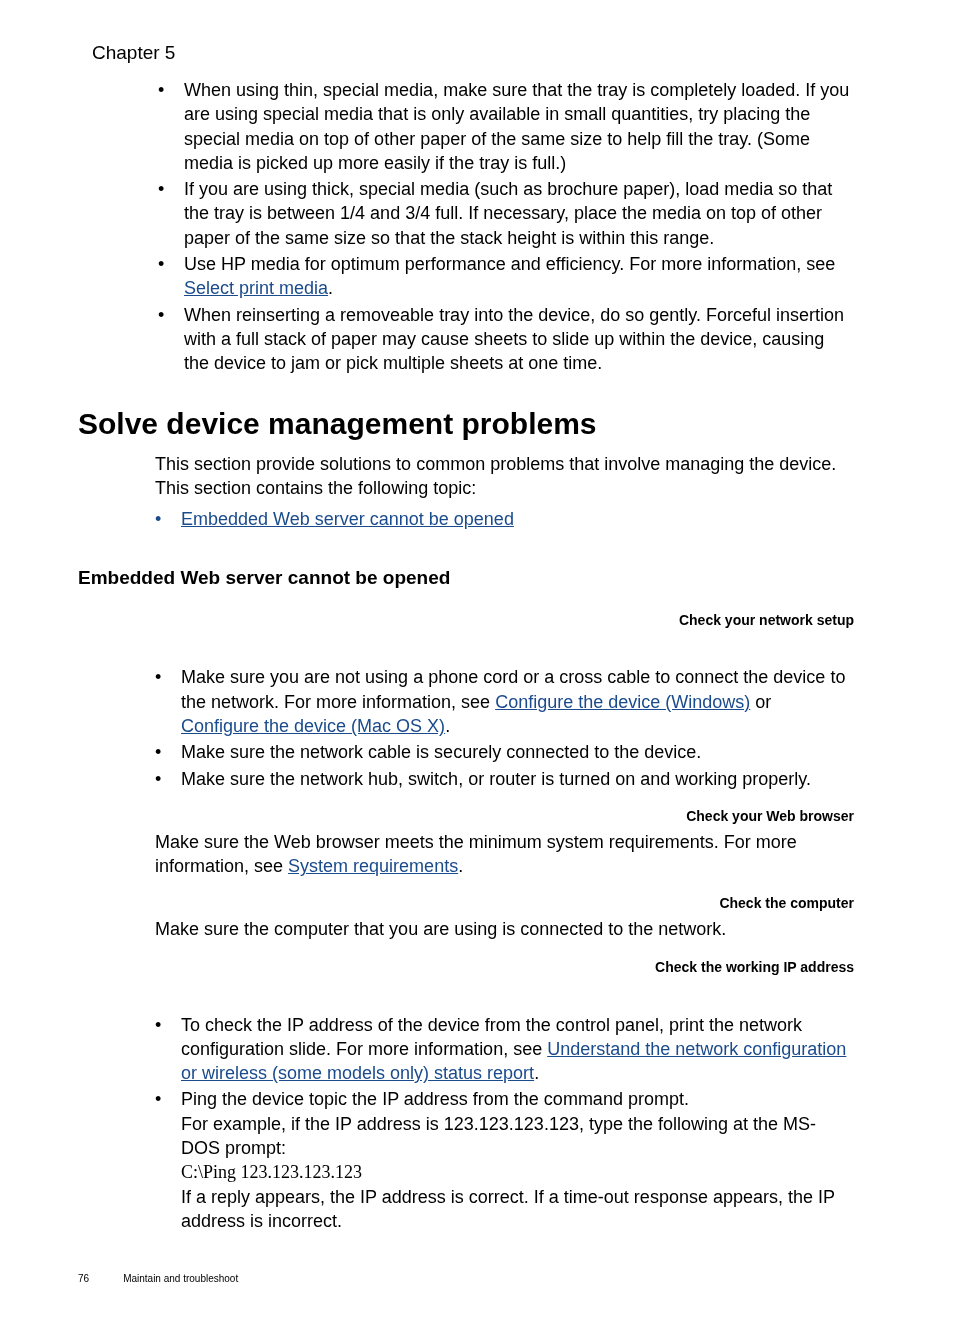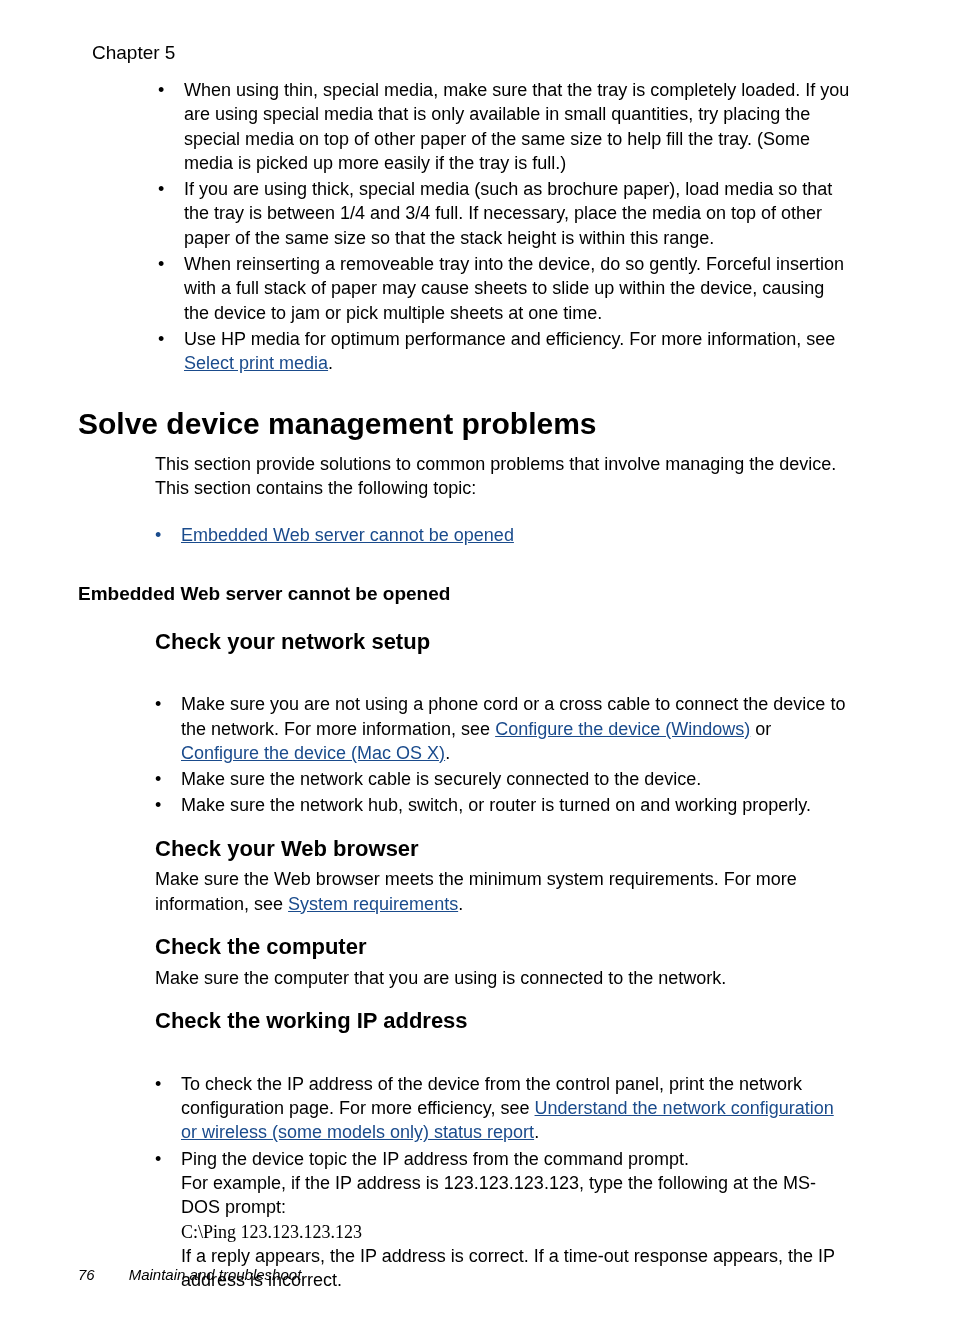--- a/index.html
+++ b/index.html
@@ -43,81 +43,81 @@
       top: 0;
       font-size: 18px;
     }
     h1 {
       font-size: 30px;
       font-weight: bold;
       margin: 28px 0 8px 0;
     }
     .section-intro {
       margin-left: 77px;
-      margin-bottom: 22px;
+      margin-bottom: 6px;
     }
     ul.toc {
       padding-left: 77px;
     }
     ul.toc li::before {
       color: #1a4b8c;
     }
     h2 {
       font-size: 19px;
       font-weight: bold;
       margin: 34px 0 20px 0;
     }
     .sub-block {
       margin-left: 77px;
       margin-bottom: 16px;
     }
     .sub-block h3 {
-      font-size: 22px;
+      font-size: 14px;
       font-weight: bold;
       margin: 10px 0 4px 0;
+      text-align: right;
     }
     .sub-block p {
       margin: 0 0 4px 0;
     }
     .sub-block ul {
       padding-left: 0;
       margin-top: 36px;
     }
     a.link {
       color: #1a4b8c;
       text-decoration: underline;
     }
     .mono {
       font-family: Liberation Serif, serif;
     }
     .page-footer {
       position: absolute;
       bottom: 36px;
       left: 78px;
-      font-size: 15px;
-      font-style: italic;
+      font-size: 10px;
     }
     .page-footer .num {
       margin-right: 34px;
     }
   </style>
 </head>
 <body>
 
 <div class="page-header">Chapter 5</div>
 
 <div class="content">
 
   <ul>
     <li>When using thin, special media, make sure that the tray is completely loaded. If you are using special media that is only available in small quantities, try placing the special media on top of other paper of the same size to help fill the tray. (Some media is picked up more easily if the tray is full.)</li>
     <li>If you are using thick, special media (such as brochure paper), load media so that the tray is between 1/4 and 3/4 full. If necessary, place the media on top of other paper of the same size so that the stack height is within this range.</li>
-    <li>When reinserting a removeable tray into the device, do so gently. Forceful insertion with a full stack of paper may cause sheets to slide up within the device, causing the device to jam or pick multiple sheets at one time.</li>
     <li>
       <span>Use HP media for optimum performance and efficiency. For more information, see </span><a class="link">Select print media</a><span>.</span>
     </li>
+    <li>When reinserting a removeable tray into the device, do so gently. Forceful insertion with a full stack of paper may cause sheets to slide up within the device, causing the device to jam or pick multiple sheets at one time.</li>
   </ul>
 
   <h1>Solve device management problems</h1>
 
   <div class="section-intro">This section provide solutions to common problems that involve managing the device. This section contains the following topic:</div>
   <ul class="toc">
     <li><a class="link">Embedded Web server cannot be opened</a></li>
   </ul>
 
   <h2>Embedded Web server cannot be opened</h2>
@@ -142,21 +142,21 @@
 
   <div class="sub-block">
     <h3>Check the computer</h3>
     <p>Make sure the computer that you are using is connected to the network.</p>
   </div>
 
   <div class="sub-block">
     <h3>Check the working IP address</h3>
     <ul>
       <li>
-        <span>To check the IP address of the device from the control panel, print the network configuration page. For more efficiency, see </span><a class="link">Understand the network configuration or wireless (some models only) status report</a><span>.</span>
+        <span>To check the IP address of the device from the control panel, print the network configuration slide. For more information, see </span><a class="link">Understand the network configuration or wireless (some models only) status report</a><span>.</span>
       </li>
       <li>
         <span>Ping the device topic the IP address from the command prompt.</span><br>
         <span>For example, if the IP address is 123.123.123.123, type the following at the MS-DOS prompt:</span><br>
         <span class="mono">C:\Ping 123.123.123.123</span><br>
         <span>If a reply appears, the IP address is correct. If a time-out response appears, the IP address is incorrect.</span>
       </li>
     </ul>
   </div>
 

